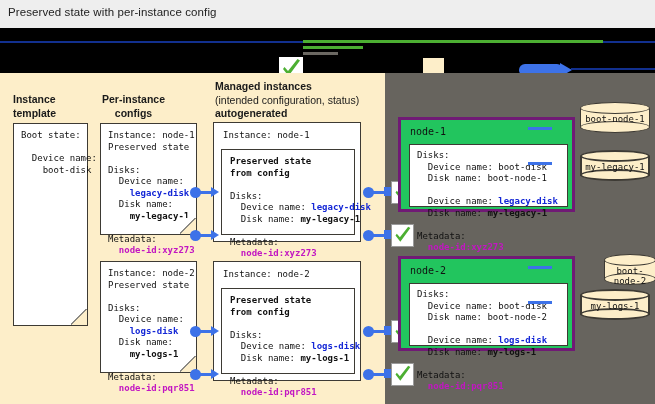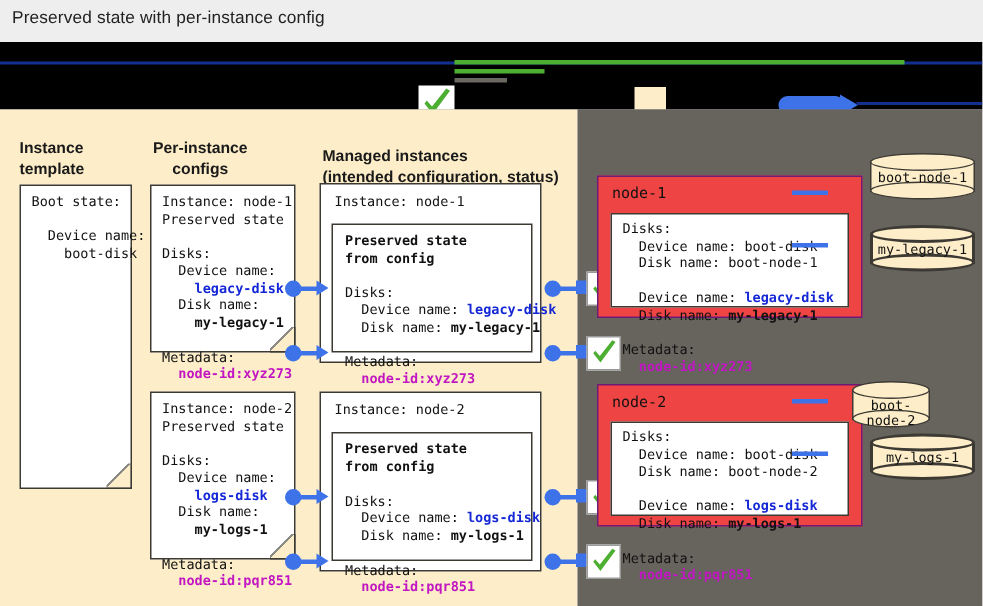--- a/index.html
+++ b/index.html
@@ -70,21 +70,21 @@
   #grey-header{
     position:absolute;left:392px;top:4px;width:260px;
     font-size:10.5px;line-height:14px;color:#000;font-weight:bold;
   }
   #grey-header .sub{font-weight:normal;}
   
   .col-head{
     position:absolute;font-size:10.5px;line-height:13.5px;
     font-weight:bold;color:#1a1a1a;
   }
-  .col-head .reg{font-weight:bold;}
+  .col-head .reg{font-weight:normal;}
   
   .doc{
     position:absolute;background:#ffffff;border:1px solid #3d3a34;
     box-sizing:border-box;
   }
   .doc .fold{
     position:absolute;right:-1px;bottom:-1px;width:17px;height:17px;
     background:linear-gradient(to left top,#fdeec9 0 50%,#8c8a84 50% 56%,#ffffff 56% 100%);
     border-right:1px solid #3d3a34;border-bottom:1px solid #3d3a34;
     box-sizing:border-box;
@@ -99,21 +99,21 @@
   .bold{font-weight:bold;}
   
   .card{
     position:absolute;background:#ffffff;border:1px solid #3d3a34;box-sizing:border-box;
   }
   .inner-card{
     position:absolute;background:#ffffff;border:1px solid #3d3a34;box-sizing:border-box;
   }
   
   .node-box{
-    position:absolute;background:#ef4444;border:1px solid #701a75;box-sizing:border-box;
+    position:absolute;background:#22c55e;border:3px solid #701a75;box-sizing:border-box;
   }
   .node-title{
     position:absolute;left:9px;top:6px;
     font-family:"DejaVu Sans Mono","Liberation Mono",monospace;
     font-size:10px;color:#111;
   }
   
   .conn-dot{
     position:absolute;width:11px;height:11px;border-radius:50%;background:#3d72e8;
   }
@@ -188,21 +188,21 @@
   <div id="cream-panel"></div>
   <div id="grey-panel"></div>
 
 
   <div class="col-head" style="left:13px;top:20px;">
     Instance<br>template
   </div>
   <div class="col-head" style="left:102px;top:20px;text-align:center;">
     Per-instance<br>configs
   </div>
-  <div class="col-head" style="left:215px;top:25px;">
+  <div class="col-head" style="left:215px;top:7px;">
     <span>Managed instances</span><br>
     <span class="reg">(intended configuration, status)</span><br>
     <span>autogenerated</span>
   </div>
 
   <div class="doc" style="left:13px;top:50px;width:75px;height:203px;">
     <div class="mono">Boot state:
 
   Device name:
     boot-disk</div>
@@ -361,21 +361,21 @@
 
   Device name: </span><span class="blue-b">logs-disk</span><span>
   Disk name: </span><span class="bold">my-logs-1</span><span>
 
 Metadata:
   </span><span class="mag-b">node-id:pqr851</span></div>
     </div>
   </div>
 
   <div class="conn-line" style="left:528px;top:193px;width:24px;"></div>
-  <div class="cyl" style="left:568px;top:181px;width:52px;height:31px;">
+  <div class="cyl" style="left:604px;top:181px;width:52px;height:31px;">
     <div class="body"></div>
     <div class="bottom"></div>
     <div class="top"></div>
     <div class="lbl">boot-node-2</div>
   </div>
 
   <div class="conn-line" style="left:528px;top:228px;width:24px;"></div>
   <div class="cyl thick" style="left:580px;top:216px;width:70px;height:31px;">
     <div class="body"></div>
     <div class="bottom"></div>

